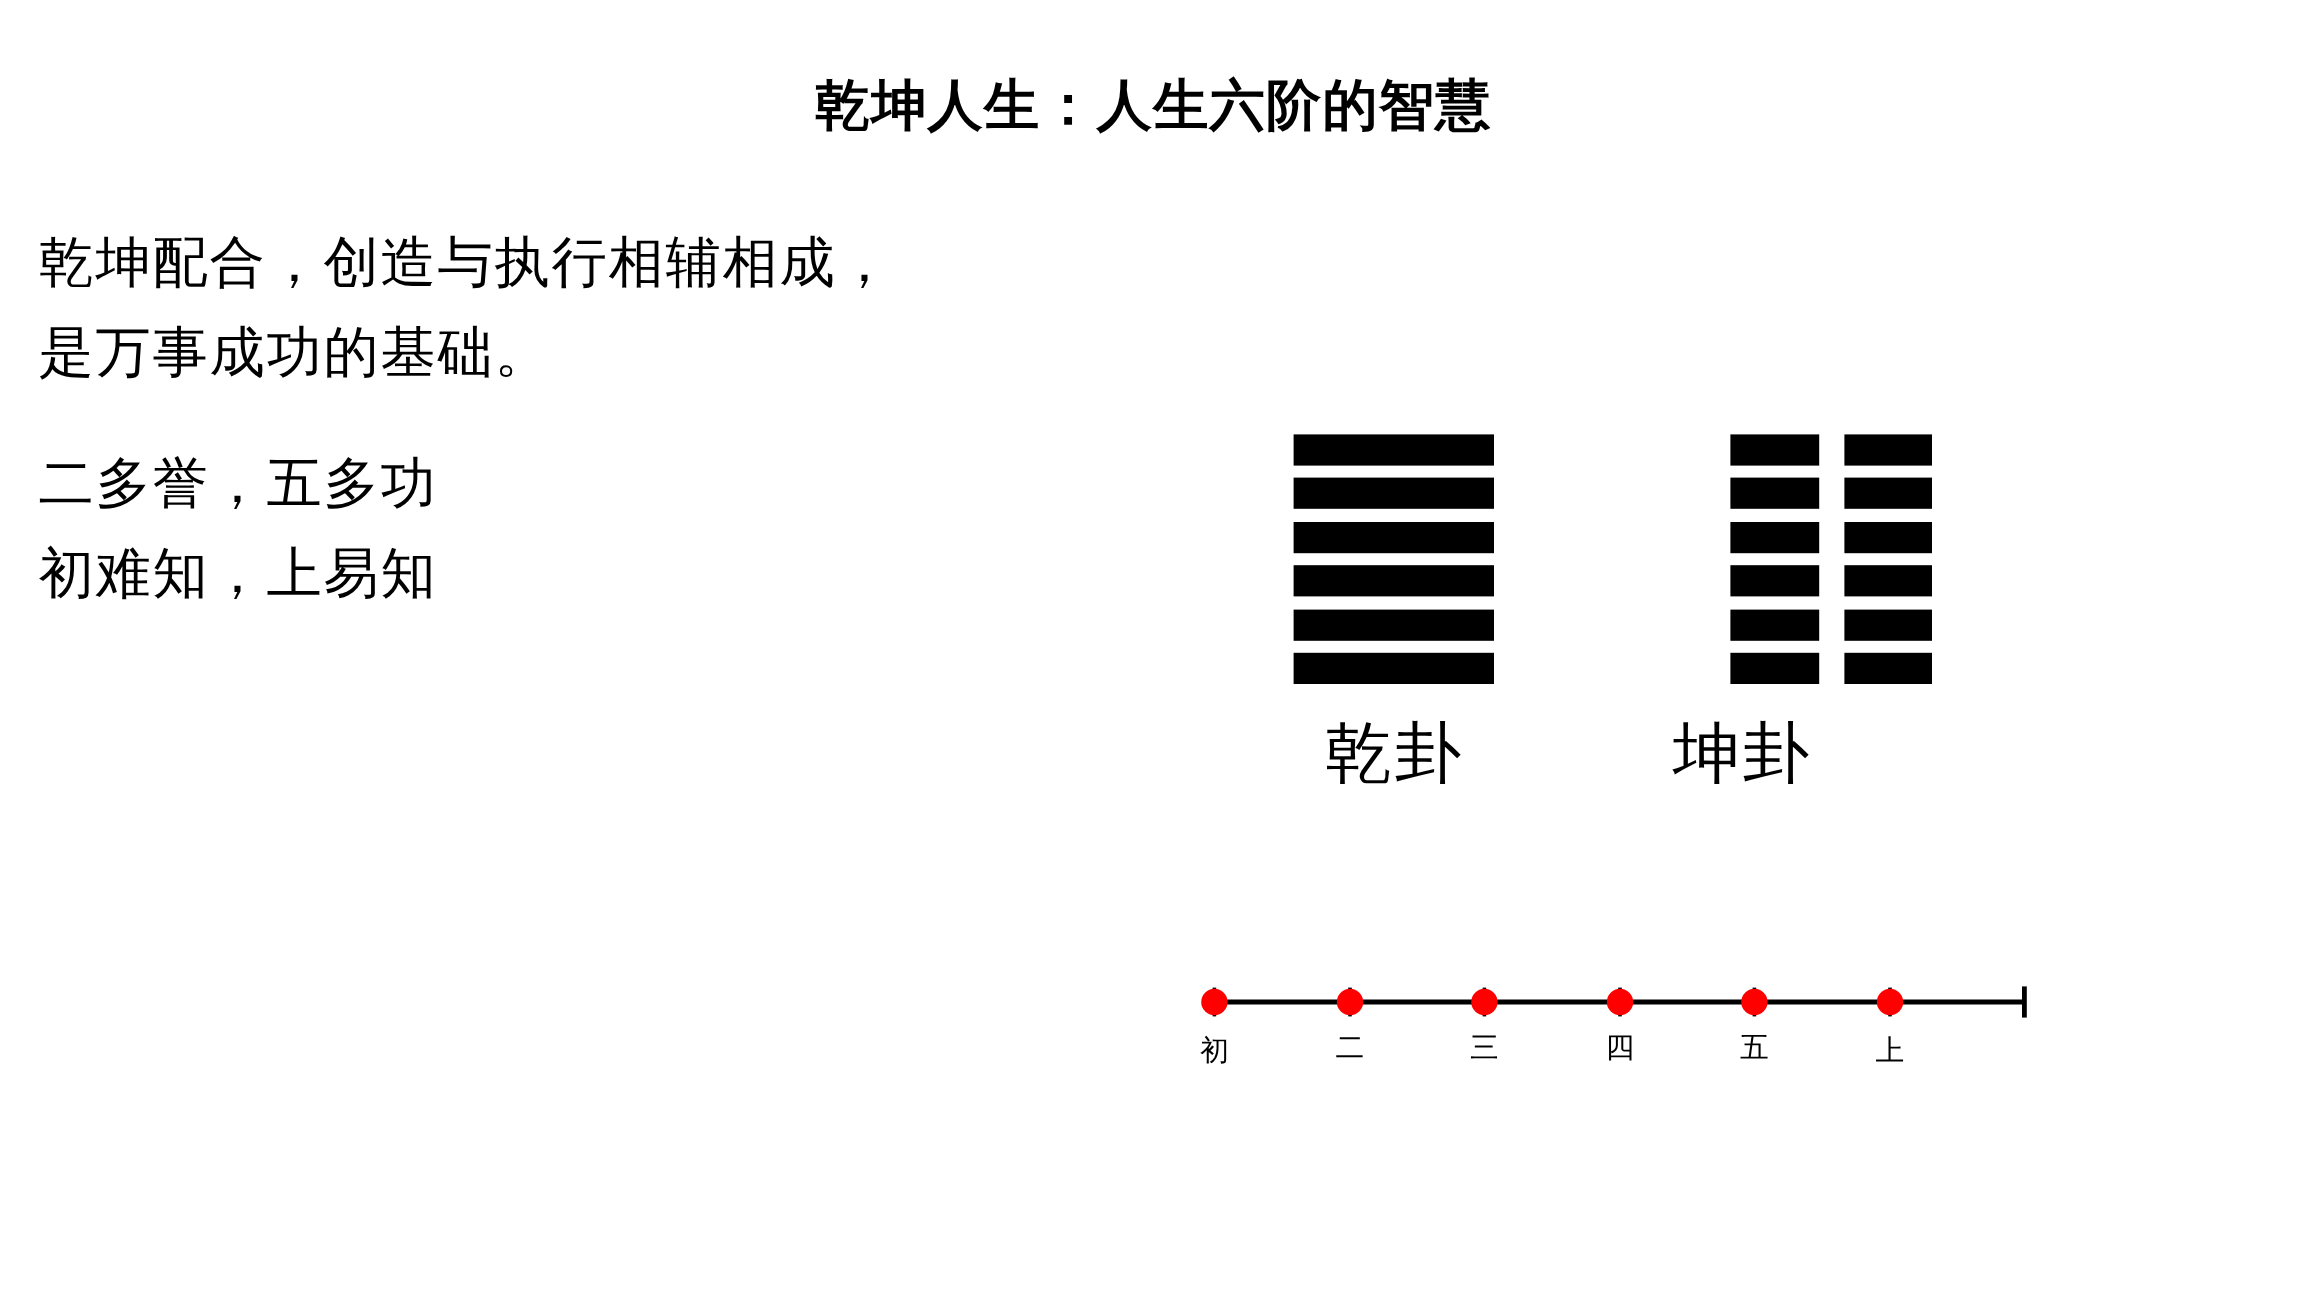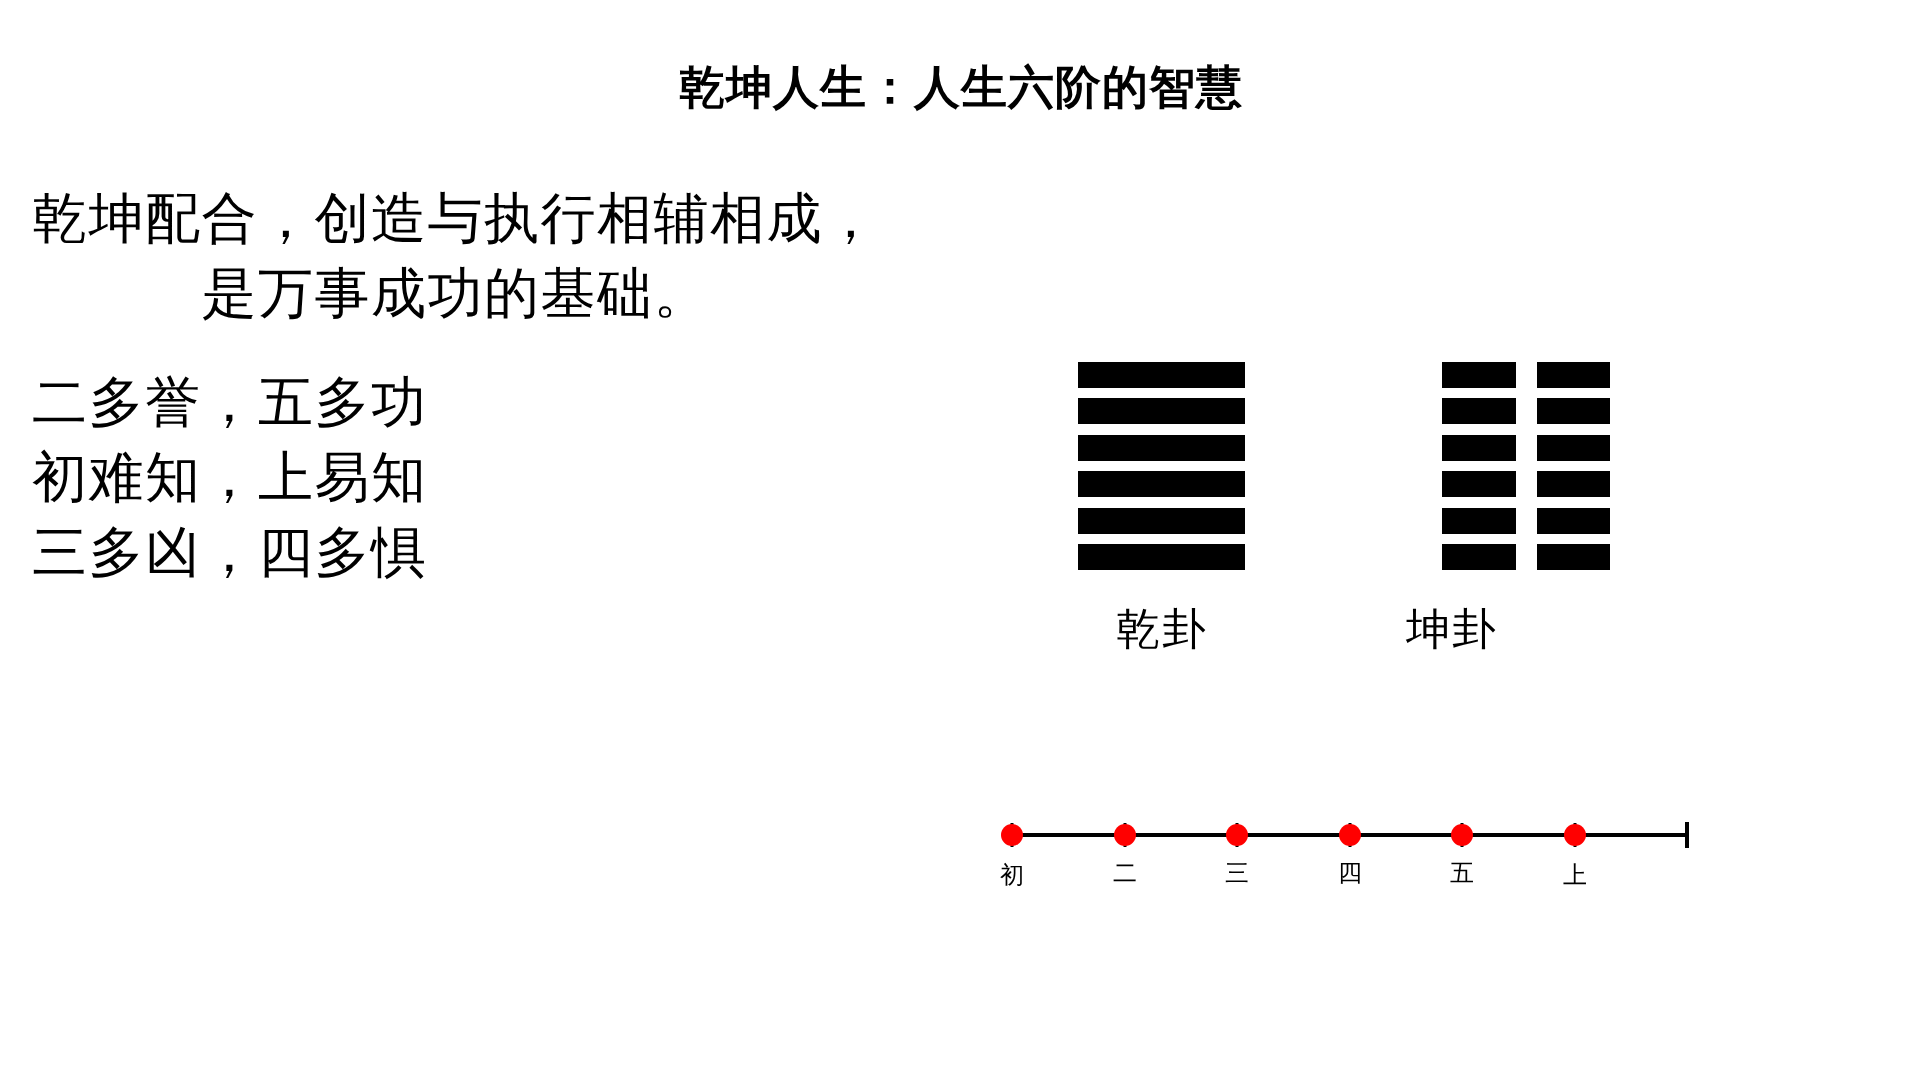--- a/index.html
+++ b/index.html
@@ -5,26 +5,26 @@
   html, body { margin: 0; padding: 0; }
   body {
     width: 1920px; height: 1080px; background: #ffffff; position: relative; overflow: hidden;
     font-family: "DejaVu Sans", "Liberation Sans", sans-serif; color: #000000;
   }
   .title {
     position: absolute; left: 0; top: 52px; width: 1922px; text-align: center;
     font-size: 46px; font-weight: bold; line-height: 70px; letter-spacing: 1px;
   }
   .text-block { position: absolute; left: 32px; }
-  .text-line { font-size: 55px; line-height: 75px; white-space: nowrap; letter-spacing: 1.5px; text-align: center; }
+  .text-line { font-size: 46px; line-height: 75px; white-space: nowrap; letter-spacing: 1.5px; }
   #intro { top: 181px; }
   #rules { top: 365px; }
   .bar { position: absolute; background: #000000; height: 26px; }
   .hex-label {
-    position: absolute; font-size: 44px; line-height: 56px; width: 200px; text-align: center;
+    position: absolute; font-size: 56px; line-height: 56px; width: 200px; text-align: center;
     letter-spacing: 2px;
   }
   svg.timeline { position: absolute; left: 0; top: 0; }
   .stage-label {
     position: absolute; font-size: 24px; line-height: 30px; width: 40px; text-align: center;
     top: 846px;
   }
 </style>
 </head>
 <body>
@@ -32,21 +32,20 @@
 <div class="title">乾坤人生：人生六阶的智慧</div>
 
 <div class="text-block" id="intro">
   <div class="text-line">乾坤配合，创造与执行相辅相成，</div>
   <div class="text-line">是万事成功的基础。</div>
 </div>
 
 <div class="text-block" id="rules">
   <div class="text-line">二多誉，五多功</div>
   <div class="text-line">初难知，上易知</div>
-  <div class="text-line">三多凶，四多惧</div>
 </div>
 
 <div>
   <div class="bar" style="left:1078px; top:362px; width:167px;"></div>
   <div class="bar" style="left:1078px; top:398px; width:167px;"></div>
   <div class="bar" style="left:1078px; top:435px; width:167px;"></div>
   <div class="bar" style="left:1078px; top:471px; width:167px;"></div>
   <div class="bar" style="left:1078px; top:508px; width:167px;"></div>
   <div class="bar" style="left:1078px; top:544px; width:167px;"></div>
 </div>

